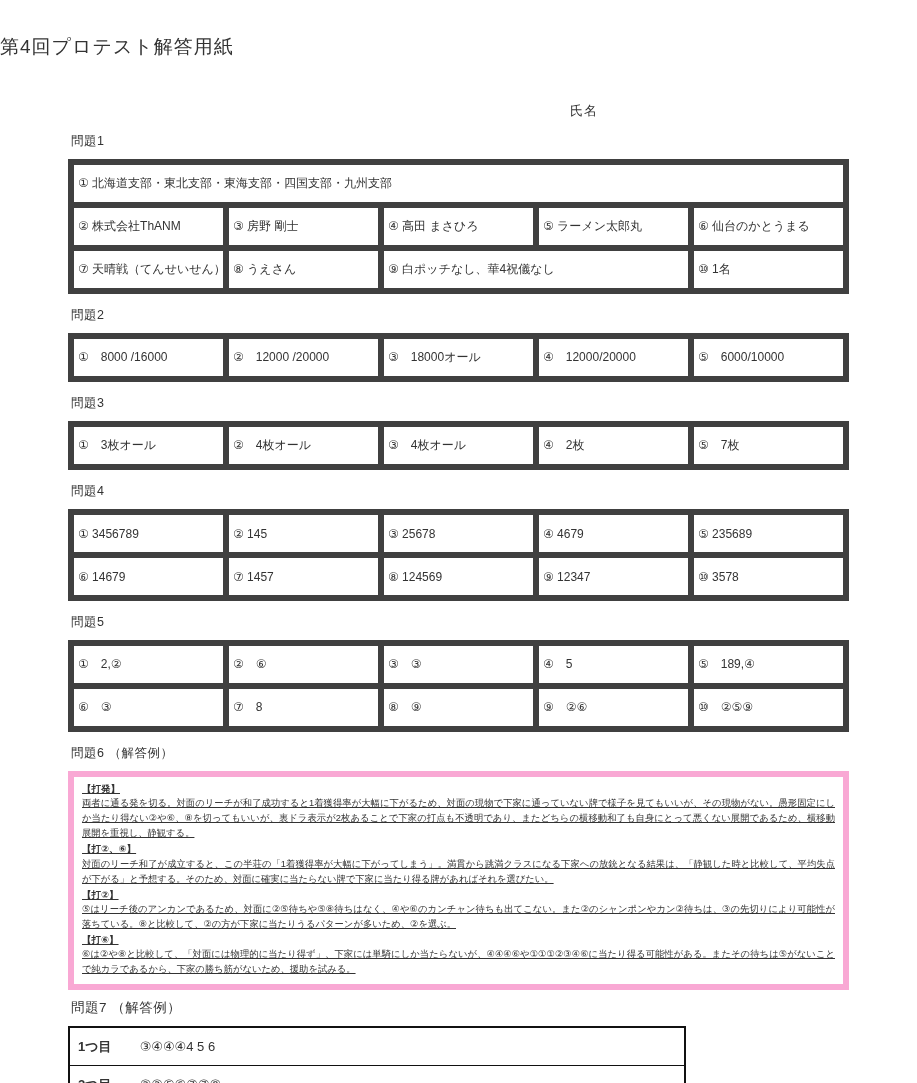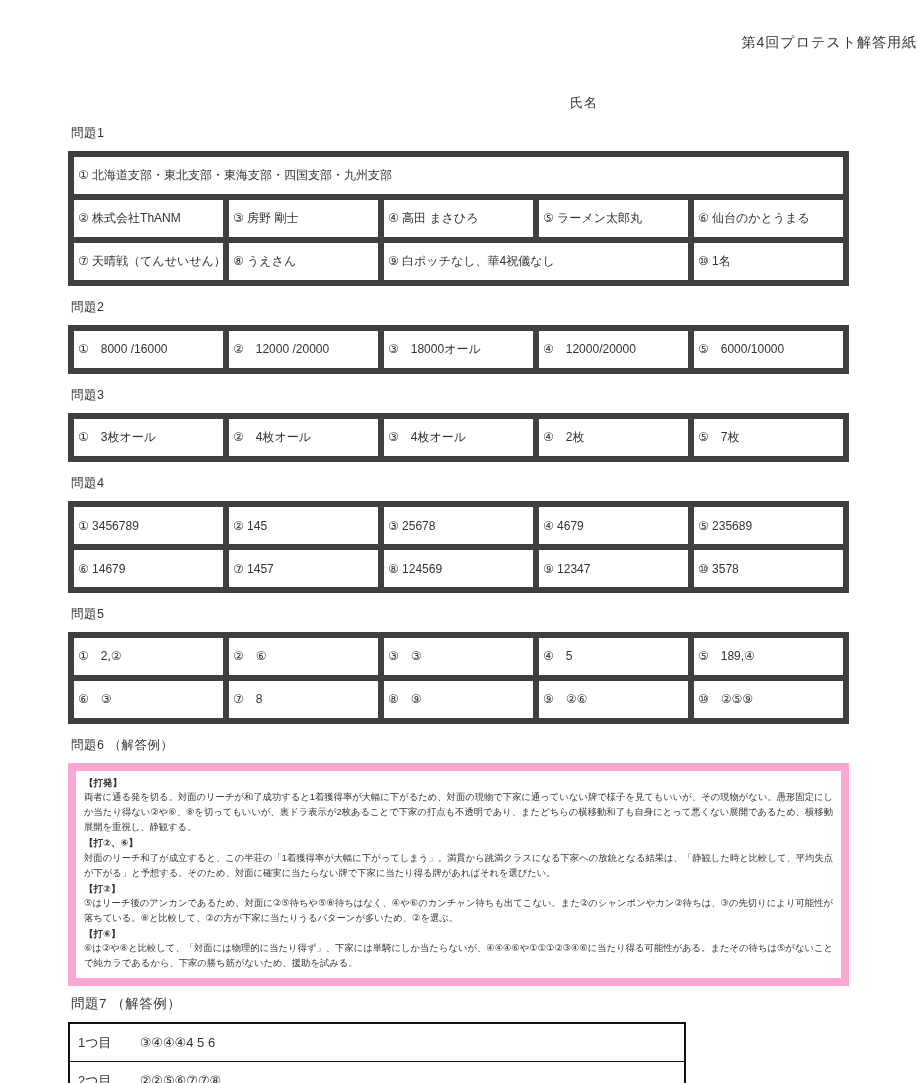--- a/index.html
+++ b/index.html
@@ -7,22 +7,22 @@
     width:917px; height:1083px;
     background:#ffffff;
     color:#333333;
     font-family:"Liberation Sans","DejaVu Sans",sans-serif;
     position:relative;
     overflow:hidden;
     box-sizing:border-box;
   }
   .title {
     padding-top:34px;
-    text-align:right;
-    font-size:14px;
+    text-align:left;
+    font-size:19px;
     letter-spacing:1px;
     color:#333333;
   }
   .name-label {
     margin:42px 8px 0 570px;
     font-size:13px;
     letter-spacing:1px;
   }
   .content { margin-left:68px; width:781px; }
   .q-label {
@@ -41,40 +41,41 @@
     height:37px;
     padding:0 4px;
     font-size:12px;
     vertical-align:middle;
     overflow:hidden;
     white-space:nowrap;
   }
   .q6-box {
     box-sizing:border-box;
     width:781px;
-    border:8px solid #f9a8d4;
+    border:6px solid #f9a8d4;
     padding:4px 8px 7px 8px;
     margin-top:2px;
+    text-decoration:underline;
   }
   .q6-heading { font-size:9.5px; font-weight:bold; line-height:1.6; }
   .q6-body   { font-size:9.3px; line-height:1.62; text-align:justify; }
   table.q7table {
     border-collapse:collapse;
     table-layout:fixed;
     width:618px;
     border:2px solid #111111;
   }
   table.q7table td {
     border:1px solid #111111;
     height:37px;
     padding:0 8px;
     font-size:13px;
     vertical-align:middle;
   }
-  .q7-label { display:inline-block; min-width:58px; }
+  .q7-label { display:inline-block; min-width:58px;font-weight:bold; }
   .q7-value { display:inline-block; }
 </style>
 </head>
 <body>
 
 <div class="page">
 
   <div class="title">第4回プロテスト解答用紙</div>
   <div class="name-label">氏名</div>
 

